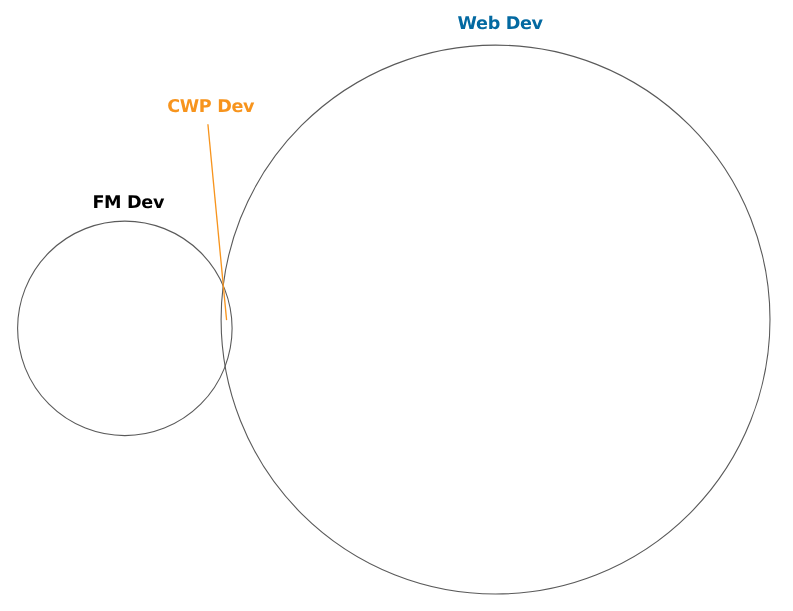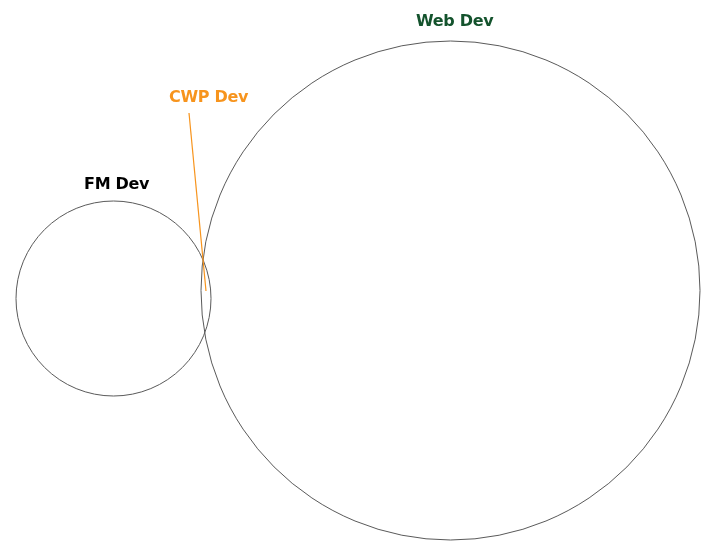--- a/index.html
+++ b/index.html
@@ -9,15 +9,15 @@
 </style>
 </head>
 <body>
 
 <svg width="721" height="555" viewBox="0 0 721 555">
   <circle cx="113.5" cy="298.5" r="97.5" fill="none" stroke="#5a5a5a" stroke-width="1"></circle>
   <circle cx="450.5" cy="290.5" r="249.5" fill="none" stroke="#5a5a5a" stroke-width="1"></circle>
   <line x1="189" y1="113" x2="206" y2="291" stroke="#f7941d" stroke-width="1.2"></line>
 </svg>
 
-<div class="label" style="left:416px; top:11px; color:#14532d;">Web Dev</div>
-<div class="label" style="left:169px; top:87px; color:#f7941d;">CWP Dev</div>
+<div class="label" style="left:416px; top:11px; color:#0369a1;">Web Dev</div>
+<div class="label" style="left:152px; top:87px; color:#f7941d;">CWP Dev</div>
 <div class="label" style="left:84px; top:174px; color:#000;text-align:right;">FM Dev</div>
 
 </body></html>

